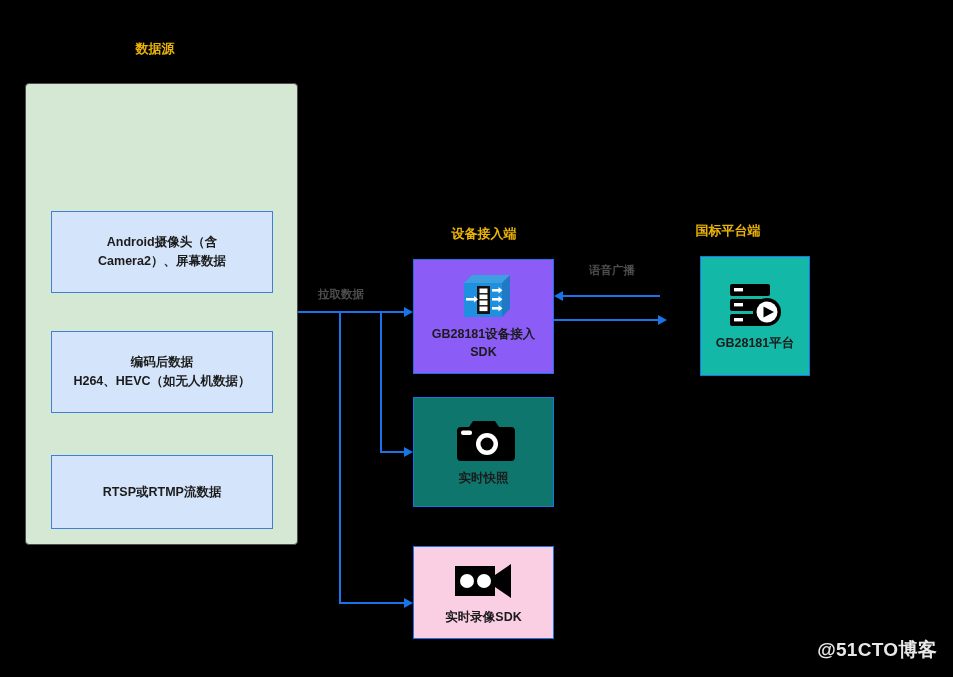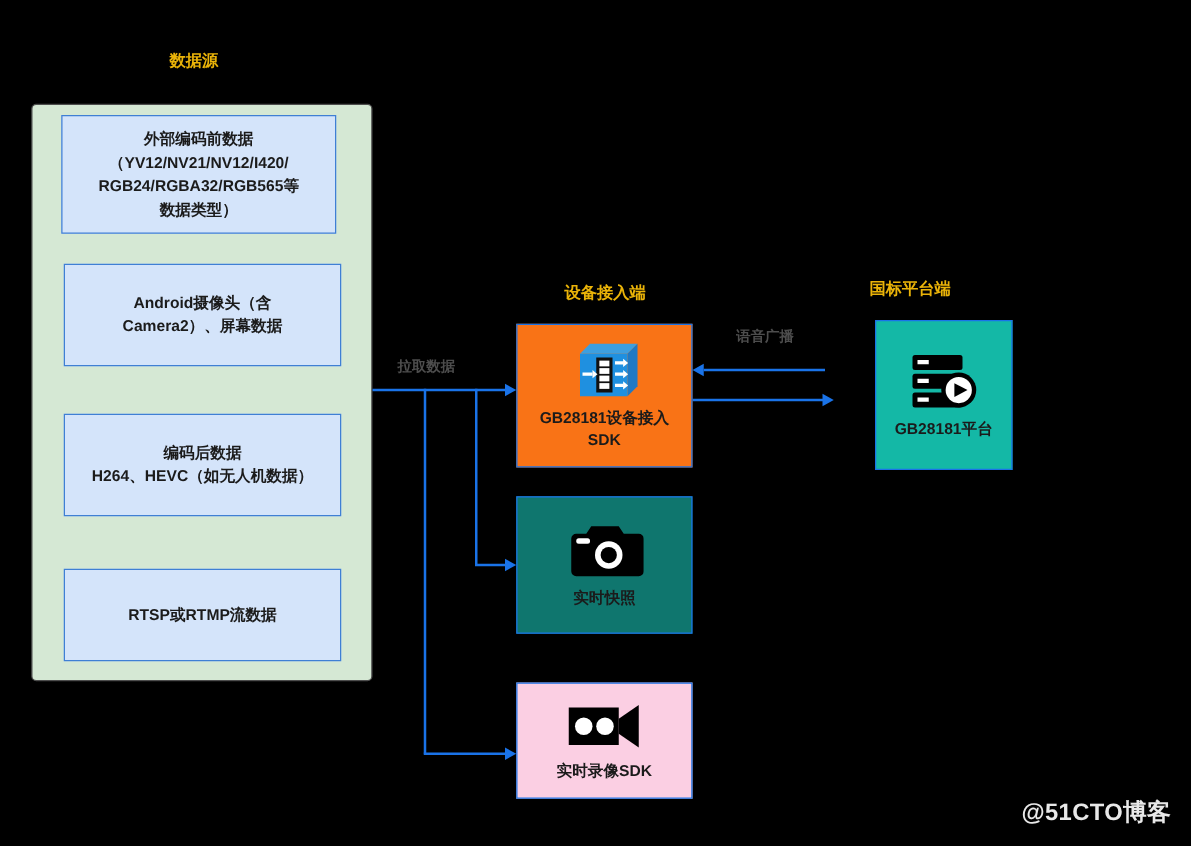--- a/index.html
+++ b/index.html
@@ -127,26 +127,20 @@
 <div class="canvas">
 
   <div class="group-label" style="left:95px; top:40px; width:120px;">数据源</div>
 
   <div class="group-label" style="left:424px; top:225px; width:120px;">设备接入端</div>
 
   <div class="group-label" style="left:668px; top:222px; width:120px;">国标平台端</div>
 
   <div class="source-container"></div>
 
-  <div class="source-box" style="left:49px; top:92px; width:220px; height:95px;">
-    <span class="txt">外部编码前数据
-（YV12/NV21/NV12/I420/
-RGB24/RGBA32/RGB565等
-数据类型）</span>
-  </div>
 
   <div class="source-box" style="left:51px; top:211px; width:222px; height:82px;">
     <span class="txt">Android摄像头（含
 Camera2）、屏幕数据</span>
   </div>
 
   <div class="source-box" style="left:51px; top:331px; width:222px; height:82px;">
     <span class="txt">编码后数据
 H264、HEVC（如无人机数据）</span>
   </div>
@@ -168,21 +162,21 @@
 
   <div class="edge-label" style="left:303px; top:287px; width:76px;">拉取数据</div>
 
   <div class="line h" style="left:563px; top:295px; width:97px;"></div>
   <div class="arrow-l" style="left:554px; top:291px;"></div>
   <div class="edge-label" style="left:562px; top:263px; width:100px;">语音广播</div>
 
   <div class="line h" style="left:554px; top:319px; width:106px;"></div>
   <div class="arrow-r" style="left:658px; top:315px;"></div>
 
-  <div class="node-box" style="left:413px; top:259px; width:141px; height:115px; background:#f97316;">
+  <div class="node-box" style="left:413px; top:259px; width:141px; height:115px; background:#8b5cf6;">
     <span class="node-icon">
       <svg width="56" height="46" viewBox="0 0 56 46">
         <polygon points="8,10 16,2 54,2 46,10" fill="#3d9fe0"></polygon>
         <polygon points="46,10 54,2 54,36 46,44" fill="#2079c4"></polygon>
         <rect x="8" y="10" width="38" height="34" fill="#1f90e0"></rect>
         <rect x="21" y="13" width="13" height="28" fill="#111111"></rect>
         <rect x="23.5" y="15.5" width="8" height="4.6" fill="#ffffff"></rect>
         <rect x="23.5" y="21.5" width="8" height="4.6" fill="#ffffff"></rect>
         <rect x="23.5" y="27.5" width="8" height="4.6" fill="#ffffff"></rect>
         <rect x="23.5" y="33.5" width="8" height="4.6" fill="#ffffff"></rect>

